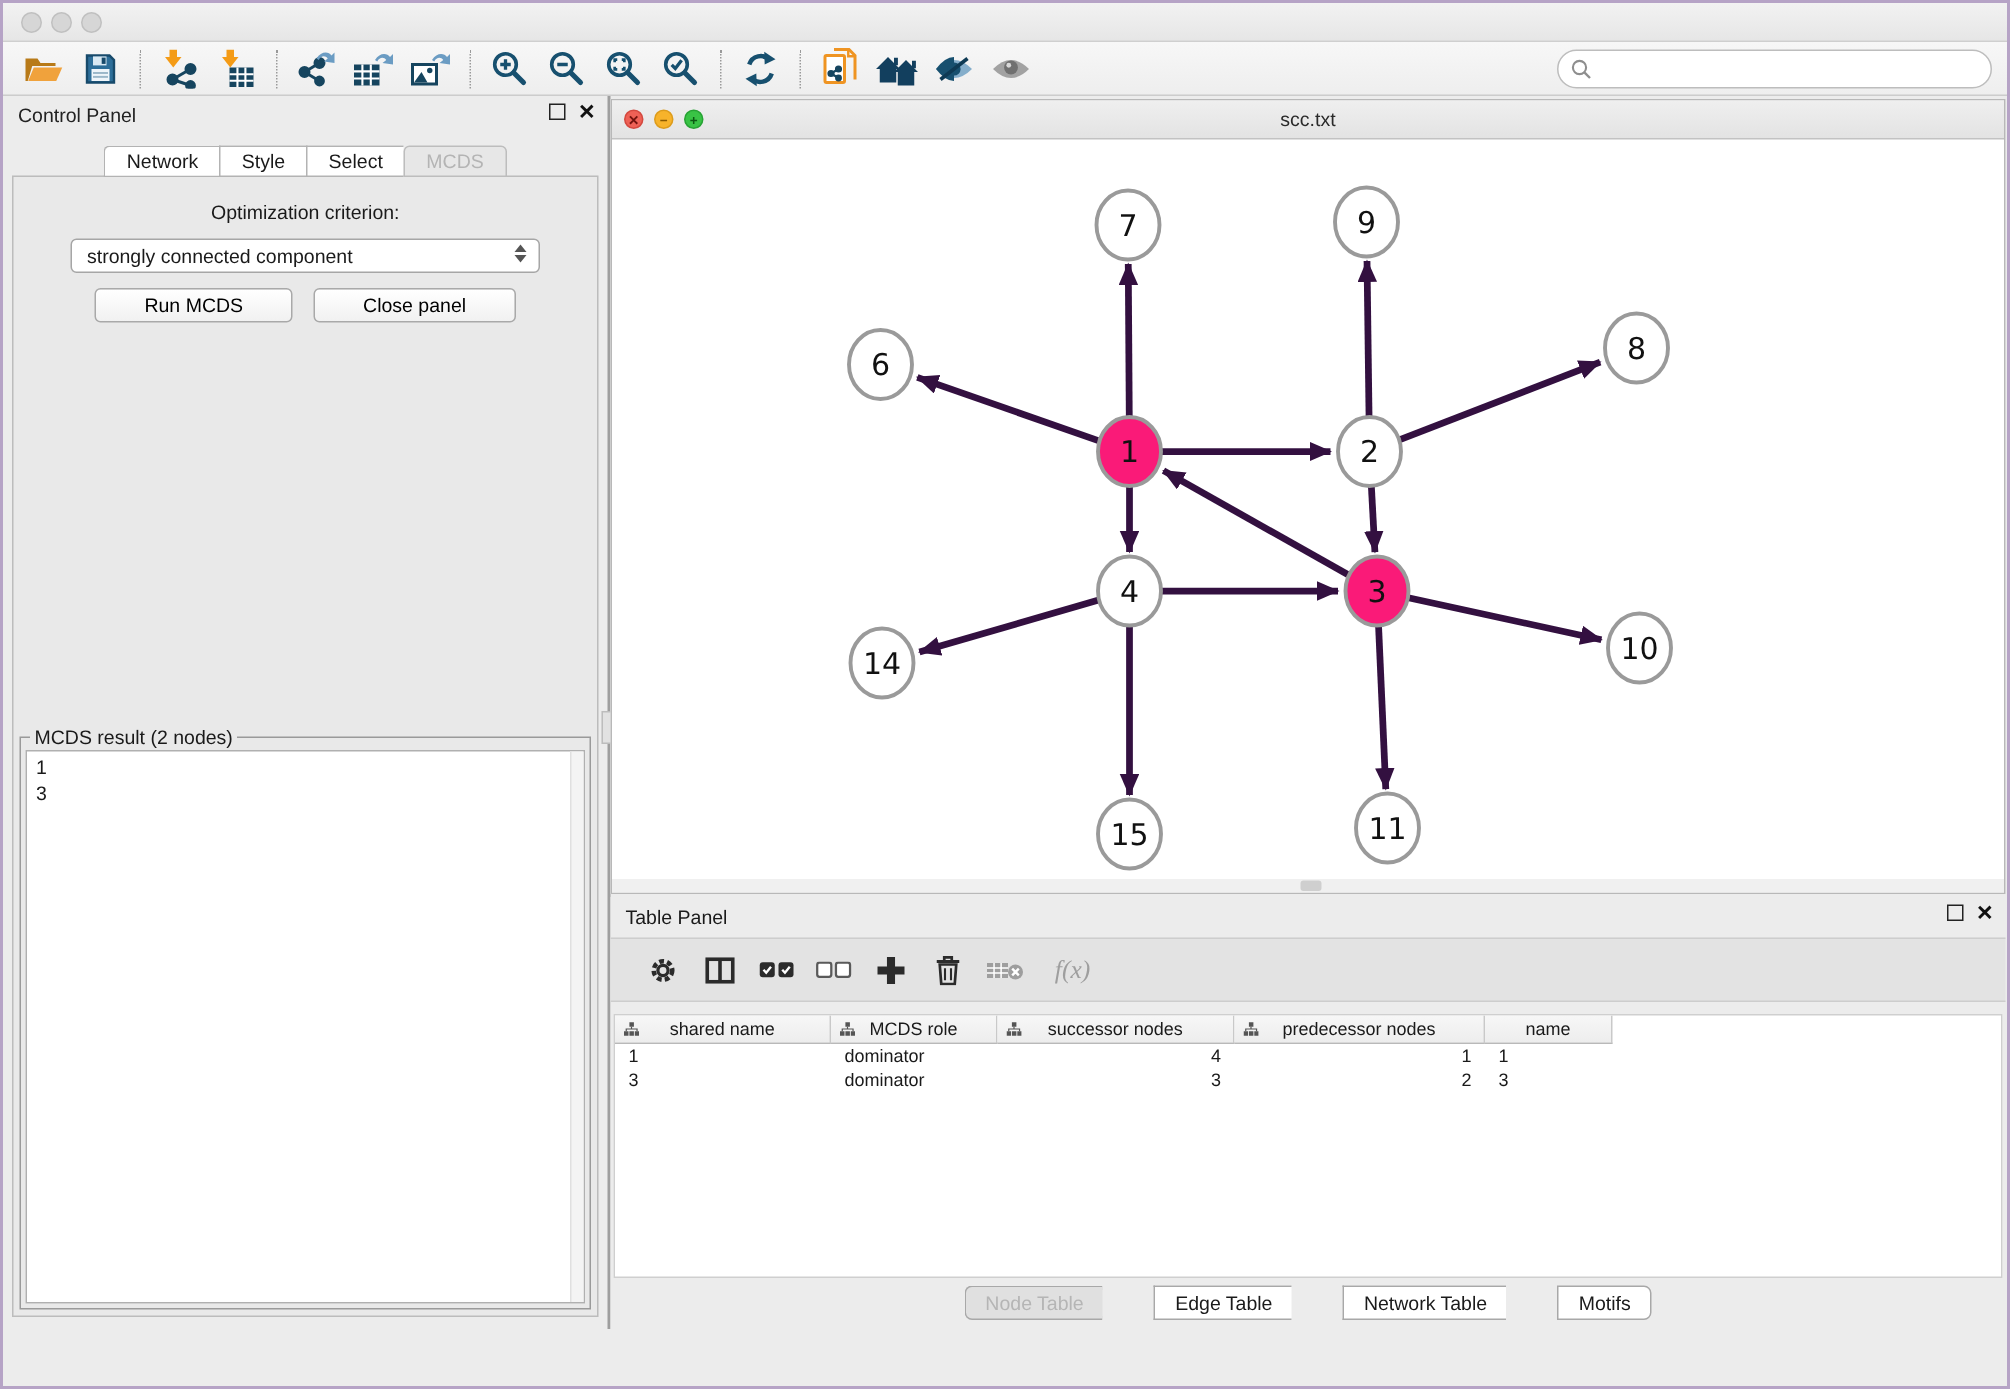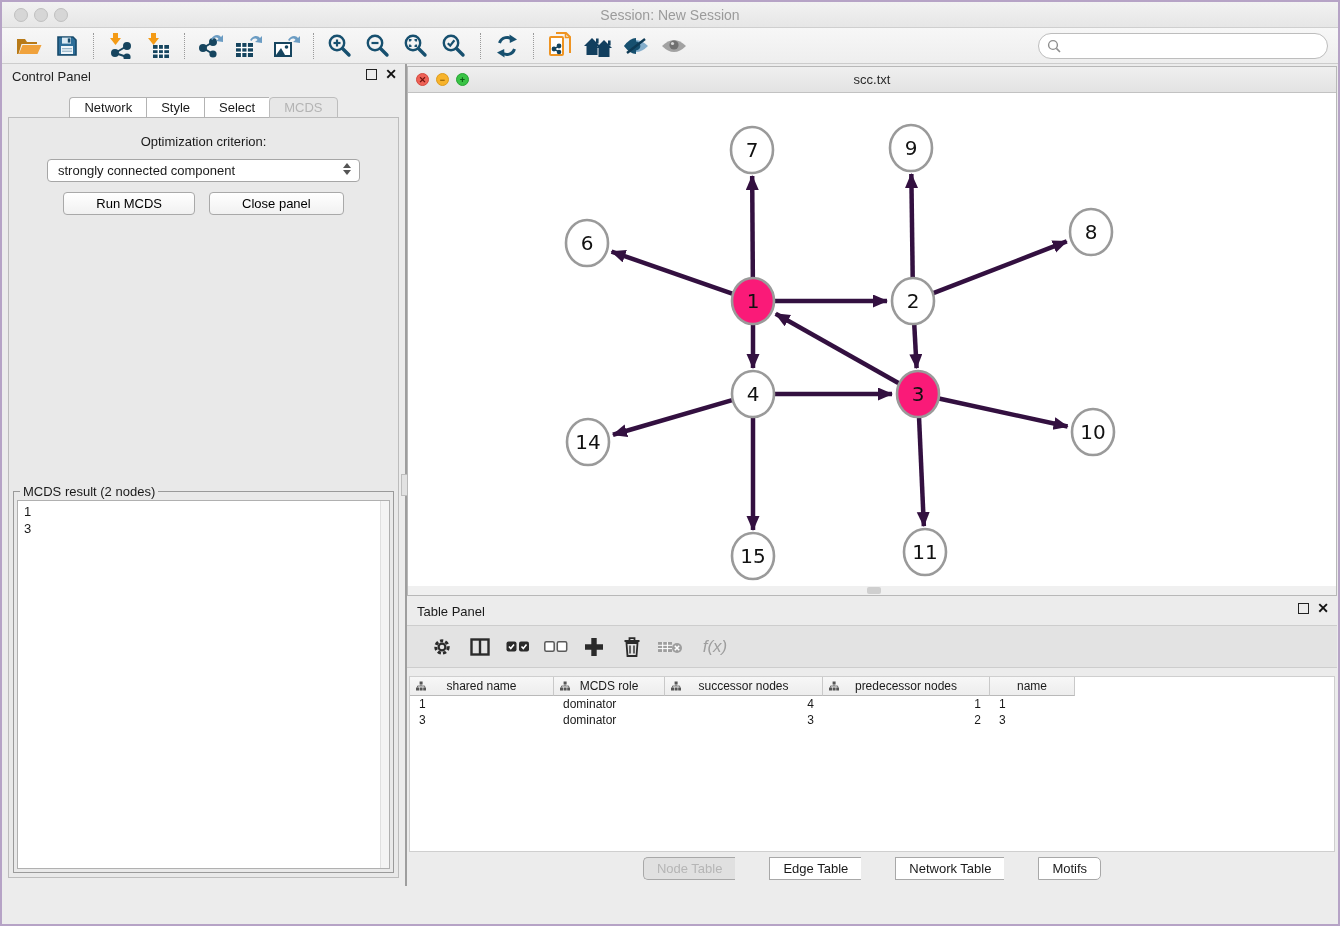--- a/index.html
+++ b/index.html
@@ -61,21 +61,21 @@
   .net-canvas { position:absolute; top:27px; left:0; right:0; bottom:9px; background:#fff; overflow:hidden; }
   .net-bottom { position:absolute; left:0; right:0; bottom:0; height:9px; background:#f0f0f0; }
   .net-bottom .hscroll { position:absolute; left:49.5%; top:1px; width:14px; height:7px; background:#cfcfcf; border-radius:2px; cursor:pointer; }
 
   
   .table-panel { position:absolute; top:534px; left:0; right:1px; bottom:0; background:#ececec; }
   .tp-header { position:relative; height:26px; }
   .tp-title { position:absolute; left:10px; top:6px; font-size:13px; }
   .tp-toolbar { position:absolute; top:27px; left:0; right:0; height:43px; background:#e3e3e3; border-top:1px solid #cdcdcd; border-bottom:1px solid #cdcdcd; display:flex; align-items:center; padding-left:16px; }
   .tpi { width:38px; height:32px; display:flex; align-items:center; justify-content:center; cursor:pointer; }
-  .fx { font-family:Liberation Sans, sans-serif; font-style:italic; font-size:17px; color:#9e9e9e; }
+  .fx { font-family:Liberation Serif, serif; font-style:italic; font-size:17px; color:#9e9e9e; }
   .tp-table { position:absolute; top:78px; left:2px; right:2px; bottom:34px; background:#fff; border:1px solid #cfcfcf; overflow:hidden; }
   .th-row { display:flex; height:19px; }
   .th-cell { position:relative; background:linear-gradient(#f7f7f7,#ededed); border-right:1px solid #c9c9c9; border-bottom:1px solid #b9b9b9; font-size:12px; display:flex; align-items:center; justify-content:center; cursor:pointer; }
   .th-cell .hicon { position:absolute; left:6px; top:4px; }
   .tr-row { display:flex; height:16px; cursor:pointer; }
   .td-cell { font-size:12px; line-height:16px; padding:0 9px; overflow:hidden; white-space:nowrap; }
   .tp-tabs { position:absolute; bottom:6px; left:0; right:0; display:flex; justify-content:center;gap:34px; }
   .tp-tab { height:23px; line-height:21px; padding:0 13px; font-size:13px; background:#fff; border:1px solid #a8a8a8; border-right:none; cursor:pointer; }
   .tp-tab:first-child { border-radius:5px 0 0 5px; }
   .tp-tab:last-child { border-right:1px solid #a8a8a8; border-radius:0 5px 5px 0; }
@@ -89,21 +89,20 @@
 </style>
 </head>
 <body>
 
 <div class="app">
 
   <div class="titlebar">
     <span class="tl" style="left:12px"></span>
     <span class="tl" style="left:32px"></span>
     <span class="tl" style="left:52px"></span>
-    <div class="title-text">Session: New Session</div>
   </div>
 
   <div class="toolbar">
     <div class="ti">
       <svg width="26" height="20" viewBox="0 0 26 20">
         <path d="M1 18 L1 3 L9 3 L11 6 L21 6 L21 8 L5.5 8 L2.5 18 Z" fill="#b87a18"></path>
         <path d="M6.5 9 L25.5 9 L21.5 18 L2.8 18 Z" fill="#f0a23c"></path>
       </svg>
     </div>
     <div class="ti">

